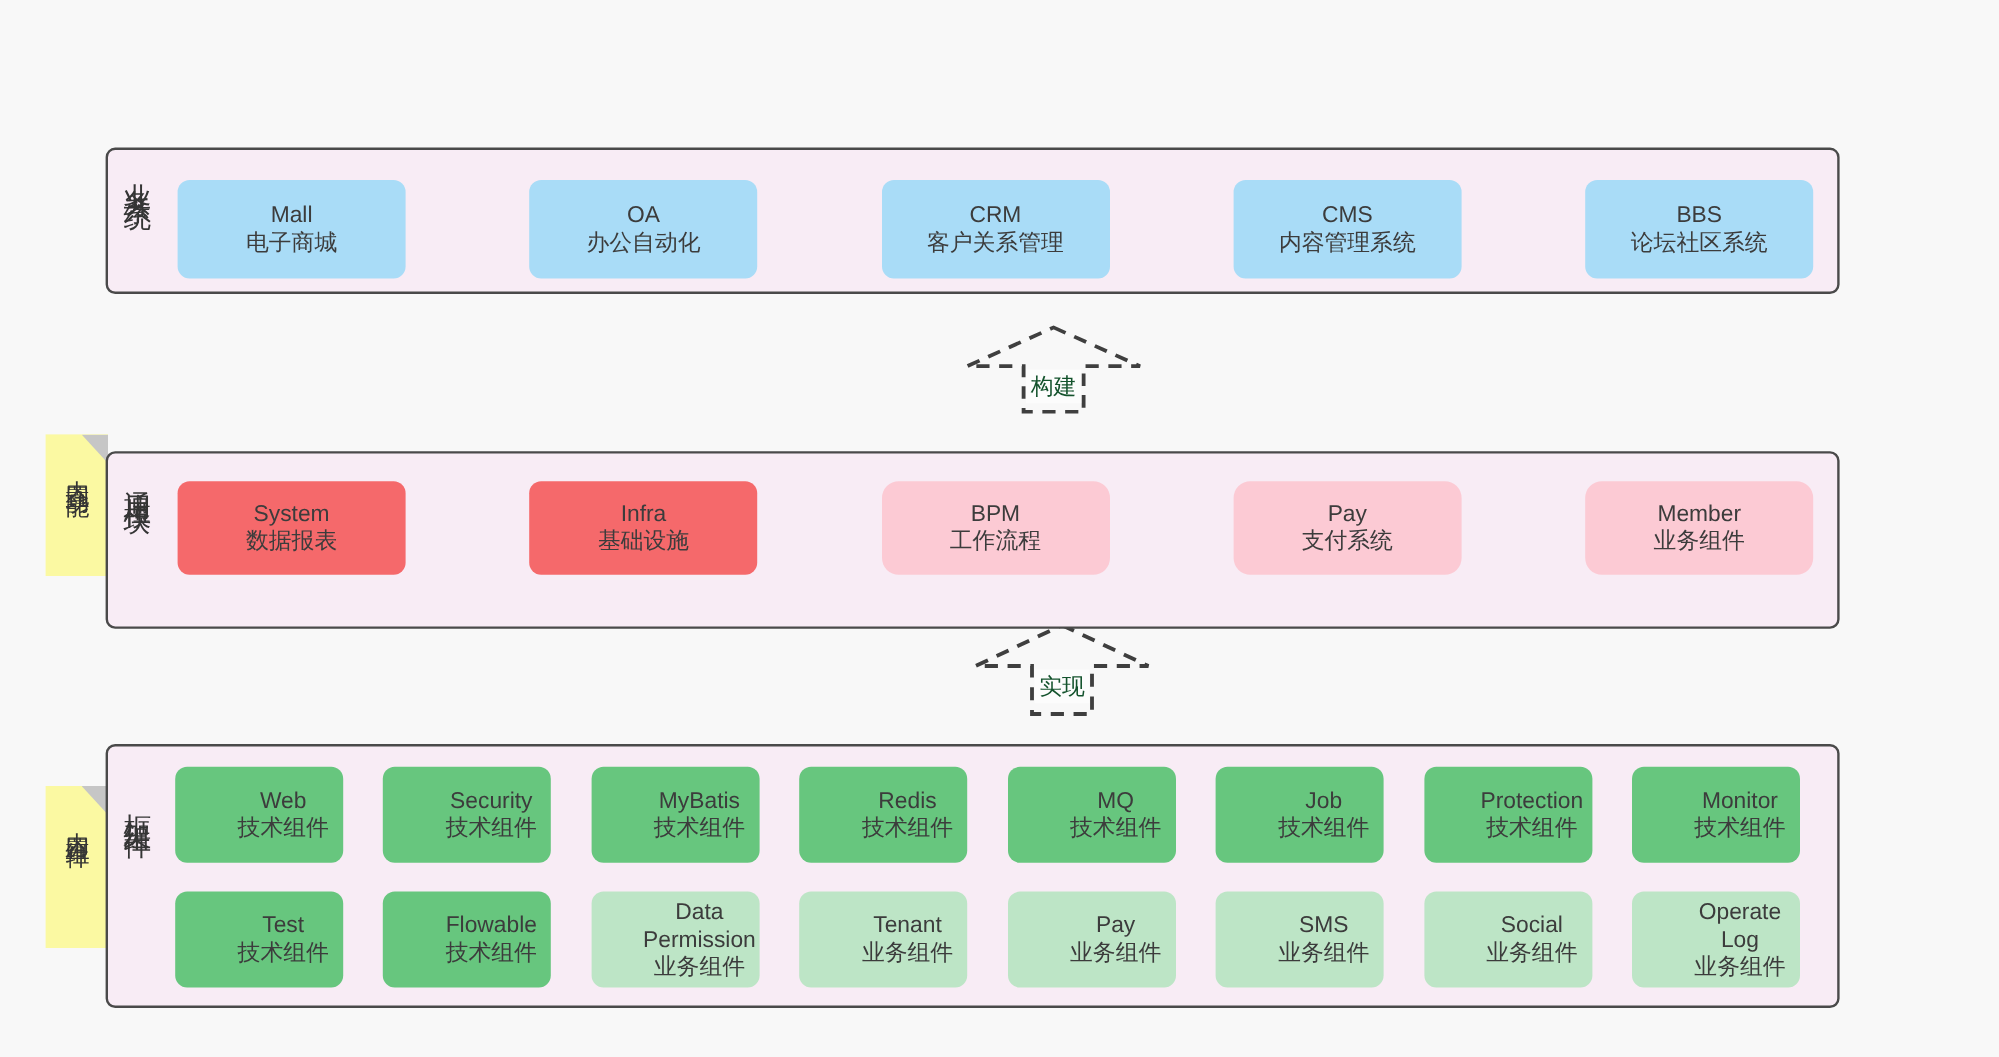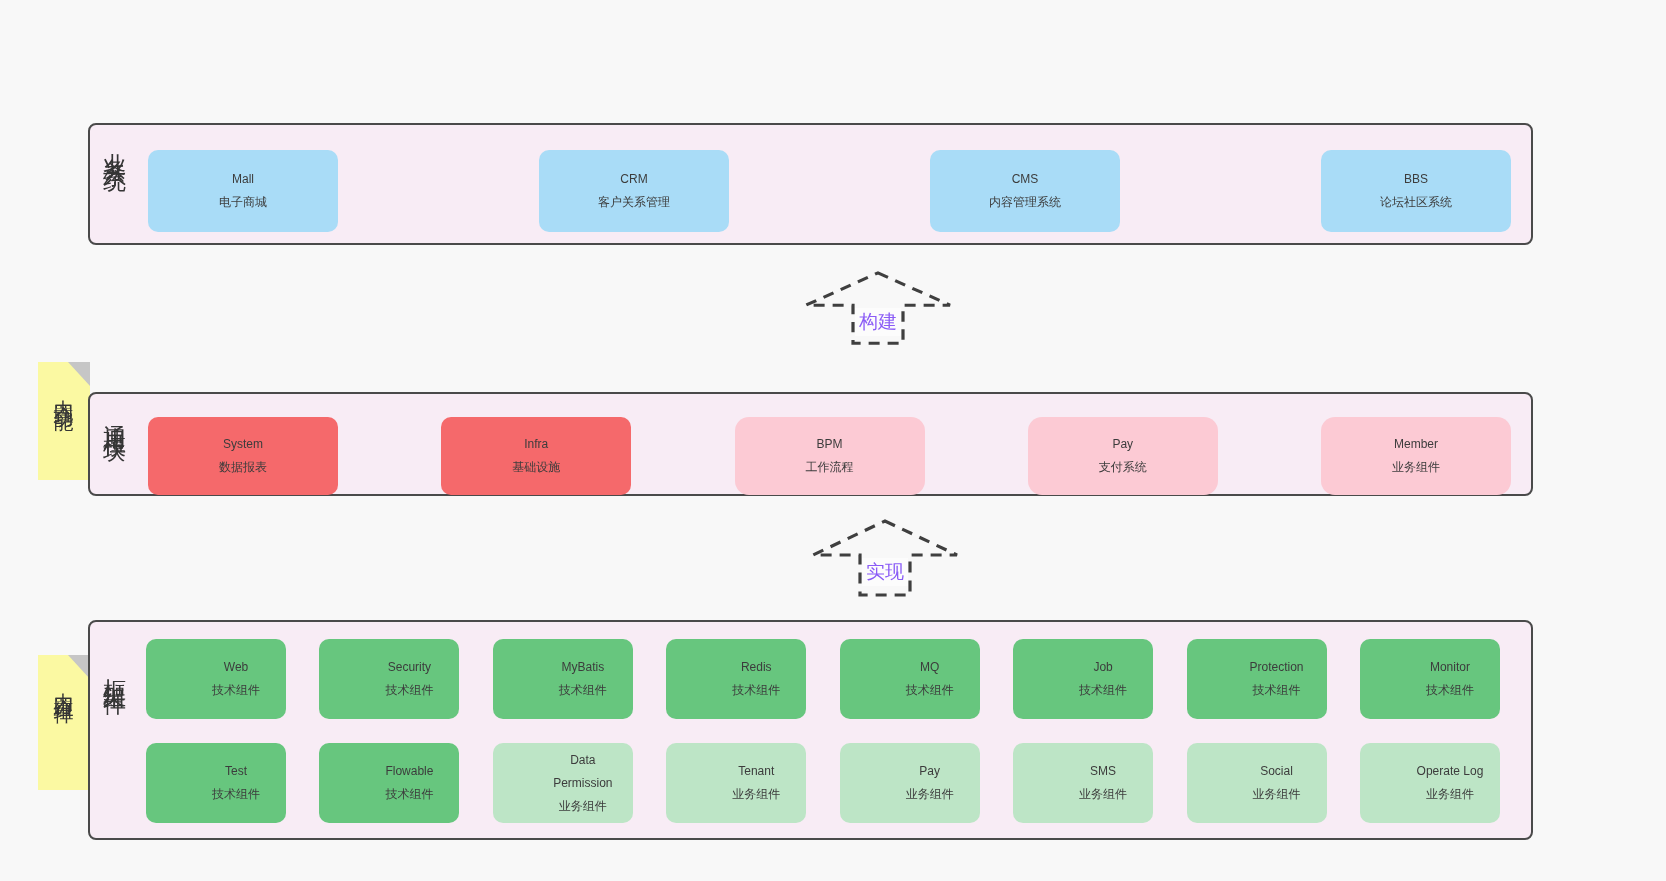--- a/index.html
+++ b/index.html
@@ -8,38 +8,38 @@
     --tab-yellow:#fbf9a2; --fold-gray:#c6c6c6; --label-bg:#fcfcfc;
   }
   *{margin:0;padding:0;box-sizing:border-box;}
   html,body{background:var(--page-bg);}
   body{font-family:"Liberation Sans","DejaVu Sans",sans-serif;color:var(--text);}
   #stage{position:relative;width:1666px;height:881px;background:var(--page-bg);overflow:hidden;}
 
   .panel{position:absolute;left:88px;width:1445px;background:var(--panel-bg);
          border:2px solid var(--line);border-radius:8px;z-index:2;}
   #panel-business{top:123px;height:122px;}
-  #panel-modules{top:392px;height:104px;}
+  #panel-modules{top:376px;height:148px;}
   #panel-framework{top:620px;height:220px;}
 
   .v-label{position:absolute;left:13px;writing-mode:vertical-lr;text-orientation:upright;
            font-size:23px;letter-spacing:5px;color:#353535;line-height:1;}
   #panel-business .v-label{top:10px;}
   #panel-modules .v-label{top:12px;}
   #panel-framework .v-label{top:38px;}
 
   .row{position:absolute;display:flex;justify-content:space-between;}
   #panel-business .row{left:58px;right:20px;top:25px;}
   #panel-modules .row{left:58px;right:20px;top:23px;}
   .row-f1{left:56px;right:31px;top:17px;}
   .row-f2{left:56px;right:31px;top:121px;gap:21px;}
 
   .box{display:flex;flex-direction:column;justify-content:center;align-items:center;
        text-align:center;border-radius:10px;padding:4px 8px;}
-  .box .nm,.box .ds{font-size:12px;line-height:23px;color:var(--text);}
+  .box .nm,.box .ds{font-size:19px;line-height:23px;color:var(--text);}
   .bx-wide{width:190px;height:82px;}
   #panel-modules .bx-wide{height:78px;}
   .bx-sm{width:140px;height:80px;padding-left:48px;}
   .blue{background:var(--blue);} .red{background:var(--red);}
   .pink{background:var(--pink);border-radius:14px;} .green{background:var(--green);}
   .lgreen{background:var(--lgreen);}
 
   .tab{position:absolute;width:52px;background:var(--tab-yellow);z-index:1;}
   #tab-modules{left:38px;top:362px;height:118px;}
   #tab-framework{left:38px;top:655px;height:135px;}
@@ -47,21 +47,21 @@
         clip-path:polygon(0 0,100% 0,100% 100%);}
   .tab-text{position:absolute;top:22px;left:50%;transform:translateX(-50%);
             writing-mode:vertical-lr;text-orientation:upright;font-size:20px;
             letter-spacing:4px;color:#353535;line-height:1;}
 
   .arrow{position:absolute;z-index:1;}
   #arrow-build{left:803px;top:270px;width:150px;height:76px;}
   #arrow-impl{left:810px;top:518px;width:150px;height:80px;}
   .arrow svg{position:absolute;inset:0;width:100%;height:100%;}
   .arrow-label{position:absolute;left:50%;top:68%;transform:translate(-50%,-50%);
-               background:var(--label-bg);padding:1px 4px;font-size:19px;color:#8b5cf6;
+               background:var(--label-bg);padding:1px 4px;font-size:19px;color:#14532d;
                white-space:nowrap;}
 </style>
 </head>
 <body>
 
 <div id="stage">
 
   <div class="tab" id="tab-modules">
     <span class="fold"></span>
     <span class="tab-text">内置功能</span>
@@ -70,20 +70,24 @@
     <span class="fold"></span>
     <span class="tab-text">内置组件</span>
   </div>
 
   <div class="panel" id="panel-business">
     <div class="v-label">业务系统</div>
     <div class="row">
       <div class="box bx-wide blue">
         <div class="nm">Mall</div>
         <div class="ds">电子商城</div>
+      </div>
+      <div class="box bx-wide blue">
+        <div class="nm">OA</div>
+        <div class="ds">办公自动化</div>
       </div>
       <div class="box bx-wide blue">
         <div class="nm">CRM</div>
         <div class="ds">客户关系管理</div>
       </div>
       <div class="box bx-wide blue">
         <div class="nm">CMS</div>
         <div class="ds">内容管理系统</div>
       </div>
       <div class="box bx-wide blue">

